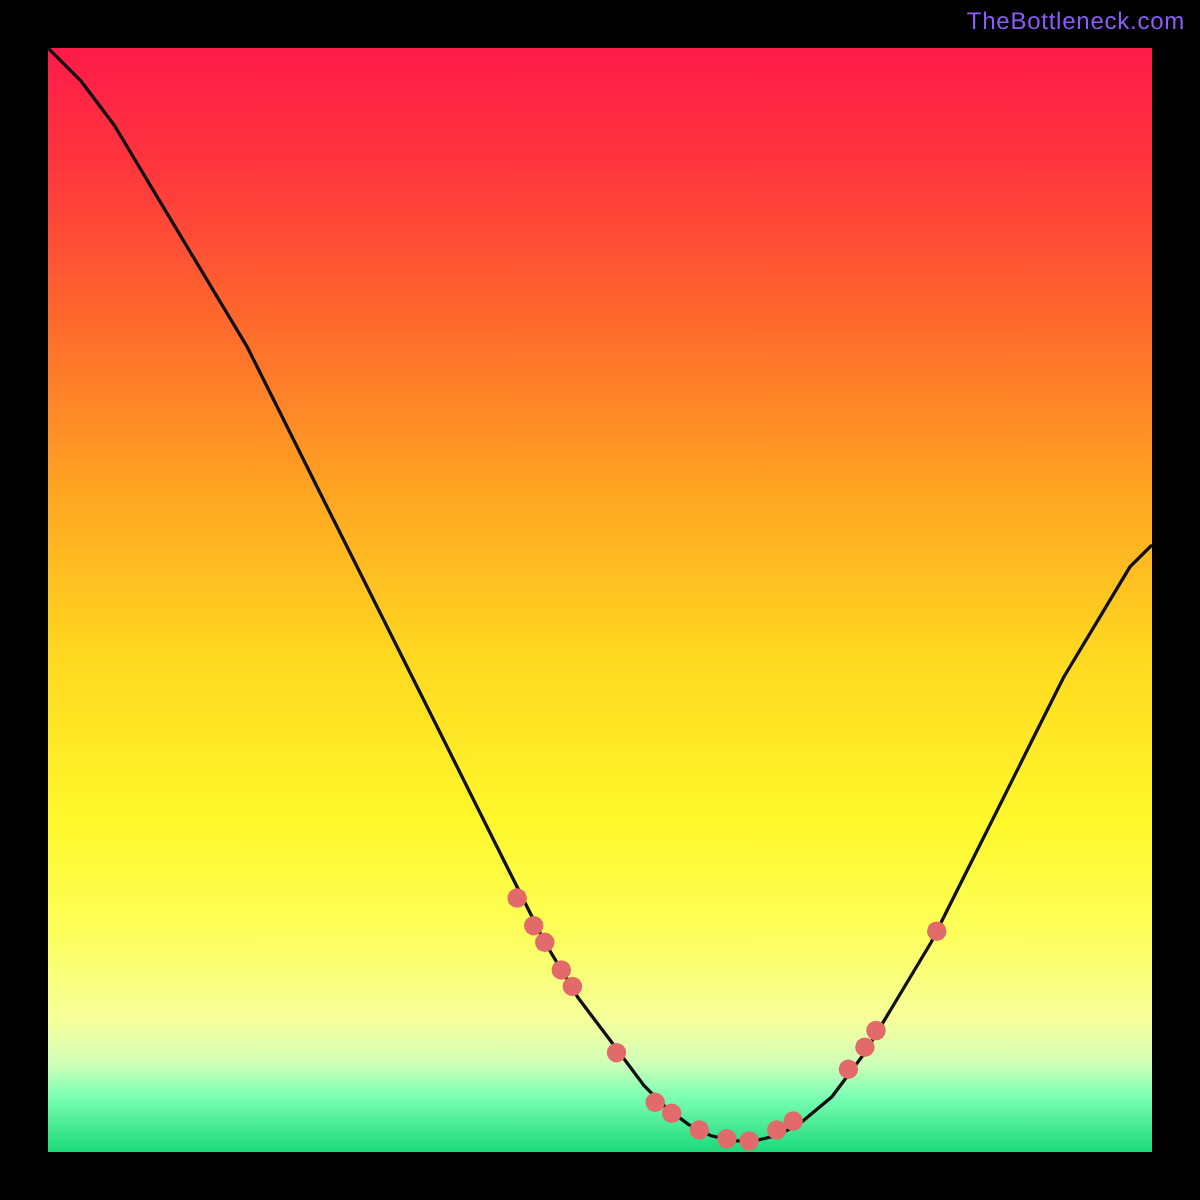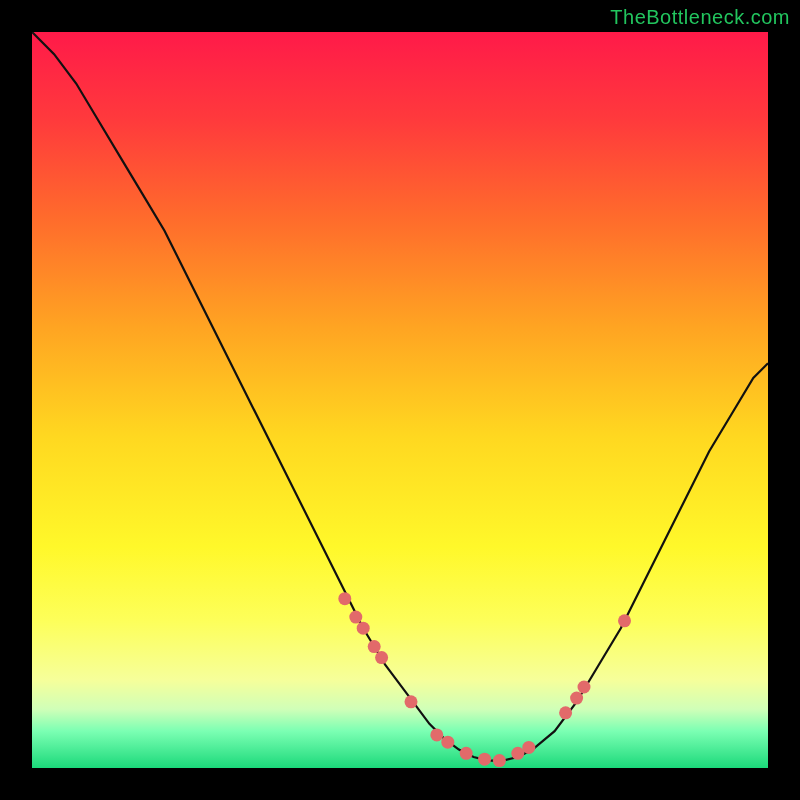--- a/index.html
+++ b/index.html
@@ -11,21 +11,21 @@
     #ff3a3c 12%,
     #ff6a2c 25%,
     #ffa422 40%,
     #ffd820 55%,
     #fff82a 70%,
     #fdff5a 80%,
     #f6ff9a 88%,
     #d0ffb8 92%,
     #7bffb3 95%,
     #1bd97a 100%); }
-  .watermark { position: absolute; top: 6px; right: 10px; font-family: Arial, Helvetica, sans-serif; font-size: 20px; color: #22c55e; letter-spacing: 0.5px; }
+  .watermark { position: absolute; top: 6px; right: 10px; font-family: Arial, Helvetica, sans-serif; font-size: 16px; color: #8b5cf6; letter-spacing: 0.5px; }
   svg.curve { position: absolute; inset: 0; width: 100%; height: 100%; pointer-events: none; }
   .dot { fill: #e26a6a; stroke: none; }
 </style>
 </head>
 <body>
 
 <div class="frame">
   <div class="plot-area">
     <div class="gradient"></div>
     <svg class="curve" viewBox="0 0 736 736" preserveAspectRatio="none">

